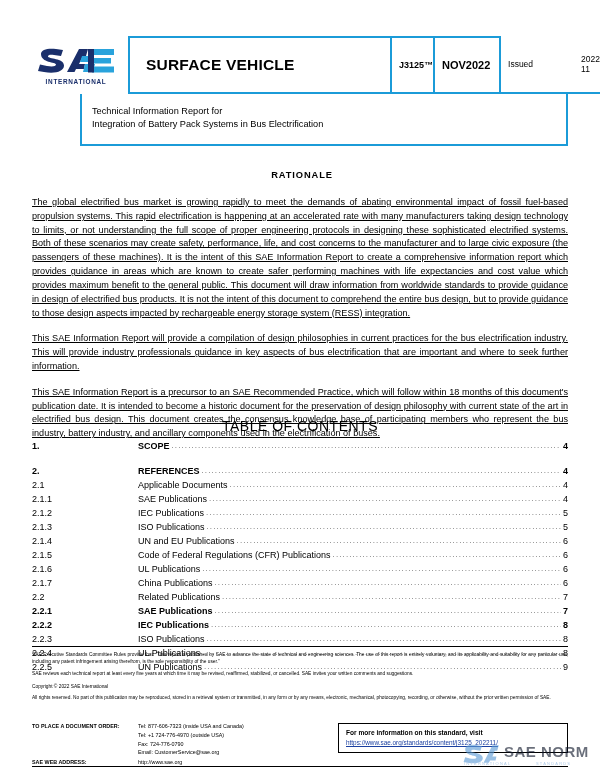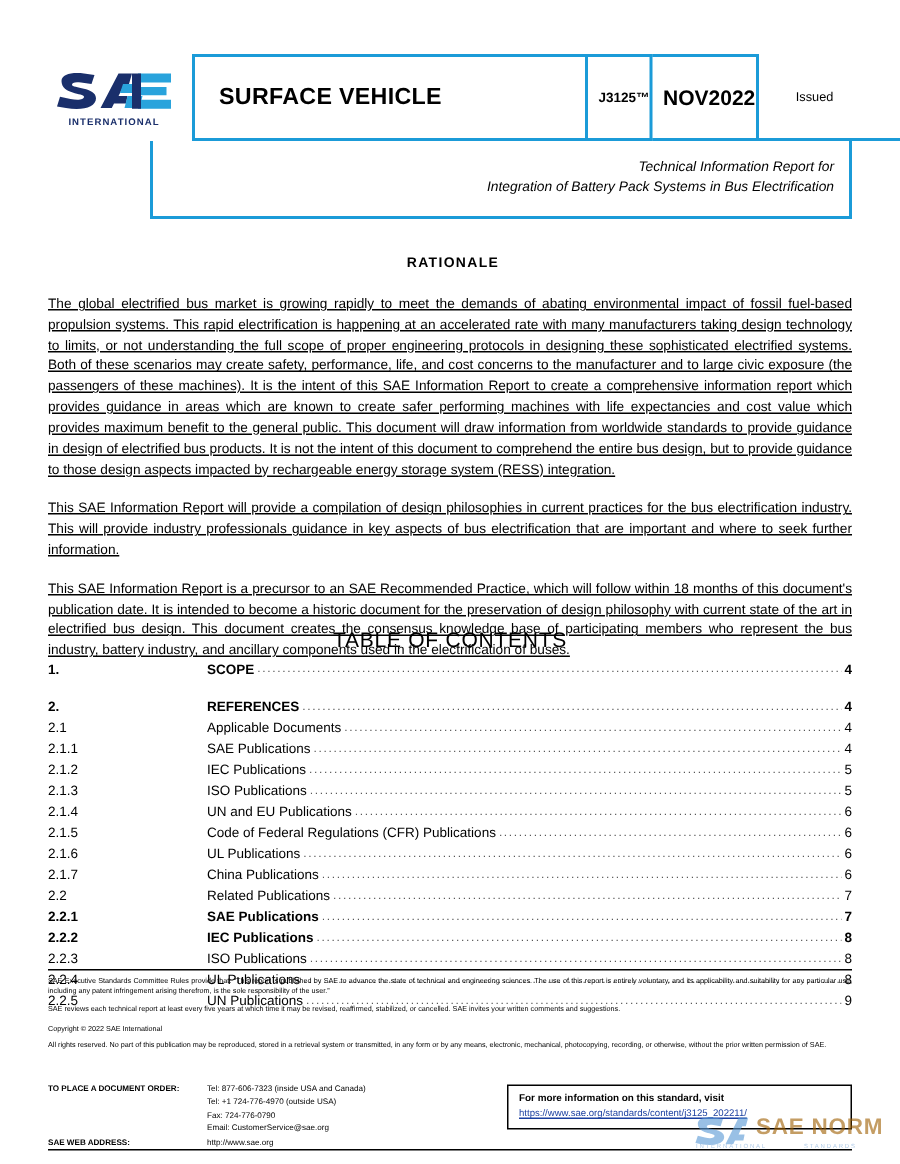--- a/index.html
+++ b/index.html
@@ -94,50 +94,48 @@
     font-weight: bold;
   }
   .meta-date {
     flex: 0 0 66px;
     border: 2px solid #1b9bd8;
     border-left: none;
     box-sizing: border-box;
     display: flex;
     align-items: center;
     padding-left: 7px;
-    font-size: 14px;
+    font-size: 11px;
     font-weight: bold;
   }
   .meta-bottom {
     flex: 1 1 auto;
     border: 2px solid #1b9bd8;
     border-left: none;
     border-top: none;
     box-sizing: border-box;
     display: flex;
     align-items: center;
     padding-left: 7px;
     font-size: 8.5px;
   }
   .issued-label {
     display: inline-block;
-    margin-left: 18px;
   }
   .issued-value {
     display: inline-block;
     margin-left: 48px;
   }
   .subtitle-cell {
-    margin-left: 68px;
+    margin-left: 48px;
     border: 2px solid #1b9bd8;
     border-top: none;
     box-sizing: border-box;
     padding: 11px 10px 12px 10px;
-    text-align: right;
-    font-style: italic;
+    text-align: left;
   }
   .subtitle-line {
     font-size: 9.2px;
     line-height: 1.45;
   }
 
   
   .rationale-heading {
     position: absolute;
     left: 34px;
@@ -304,21 +302,21 @@
     height: 34px;
     opacity: 0.62;
     pointer-events: none;
   }
   .wm-text {
     position: absolute;
     left: 42px;
     top: 2px;
     font-size: 15px;
     font-weight: bold;
-    color: #a16207;
+    color: #0f172a;
     letter-spacing: 0.5px;
     white-space: nowrap;
   }
   .wm-sub {
     position: absolute;
     left: 2px;
     top: 20px;
     font-size: 4px;
     color: #7ba8d8;
     letter-spacing: 1.2px;

